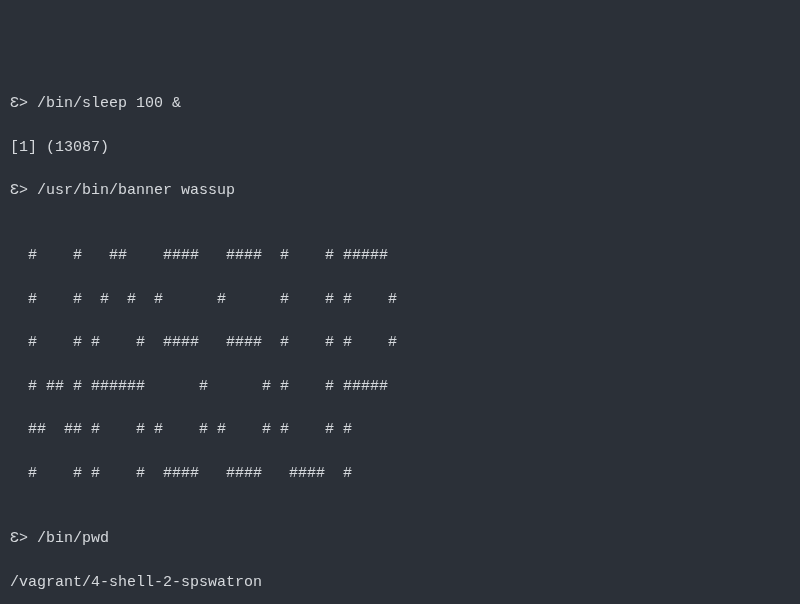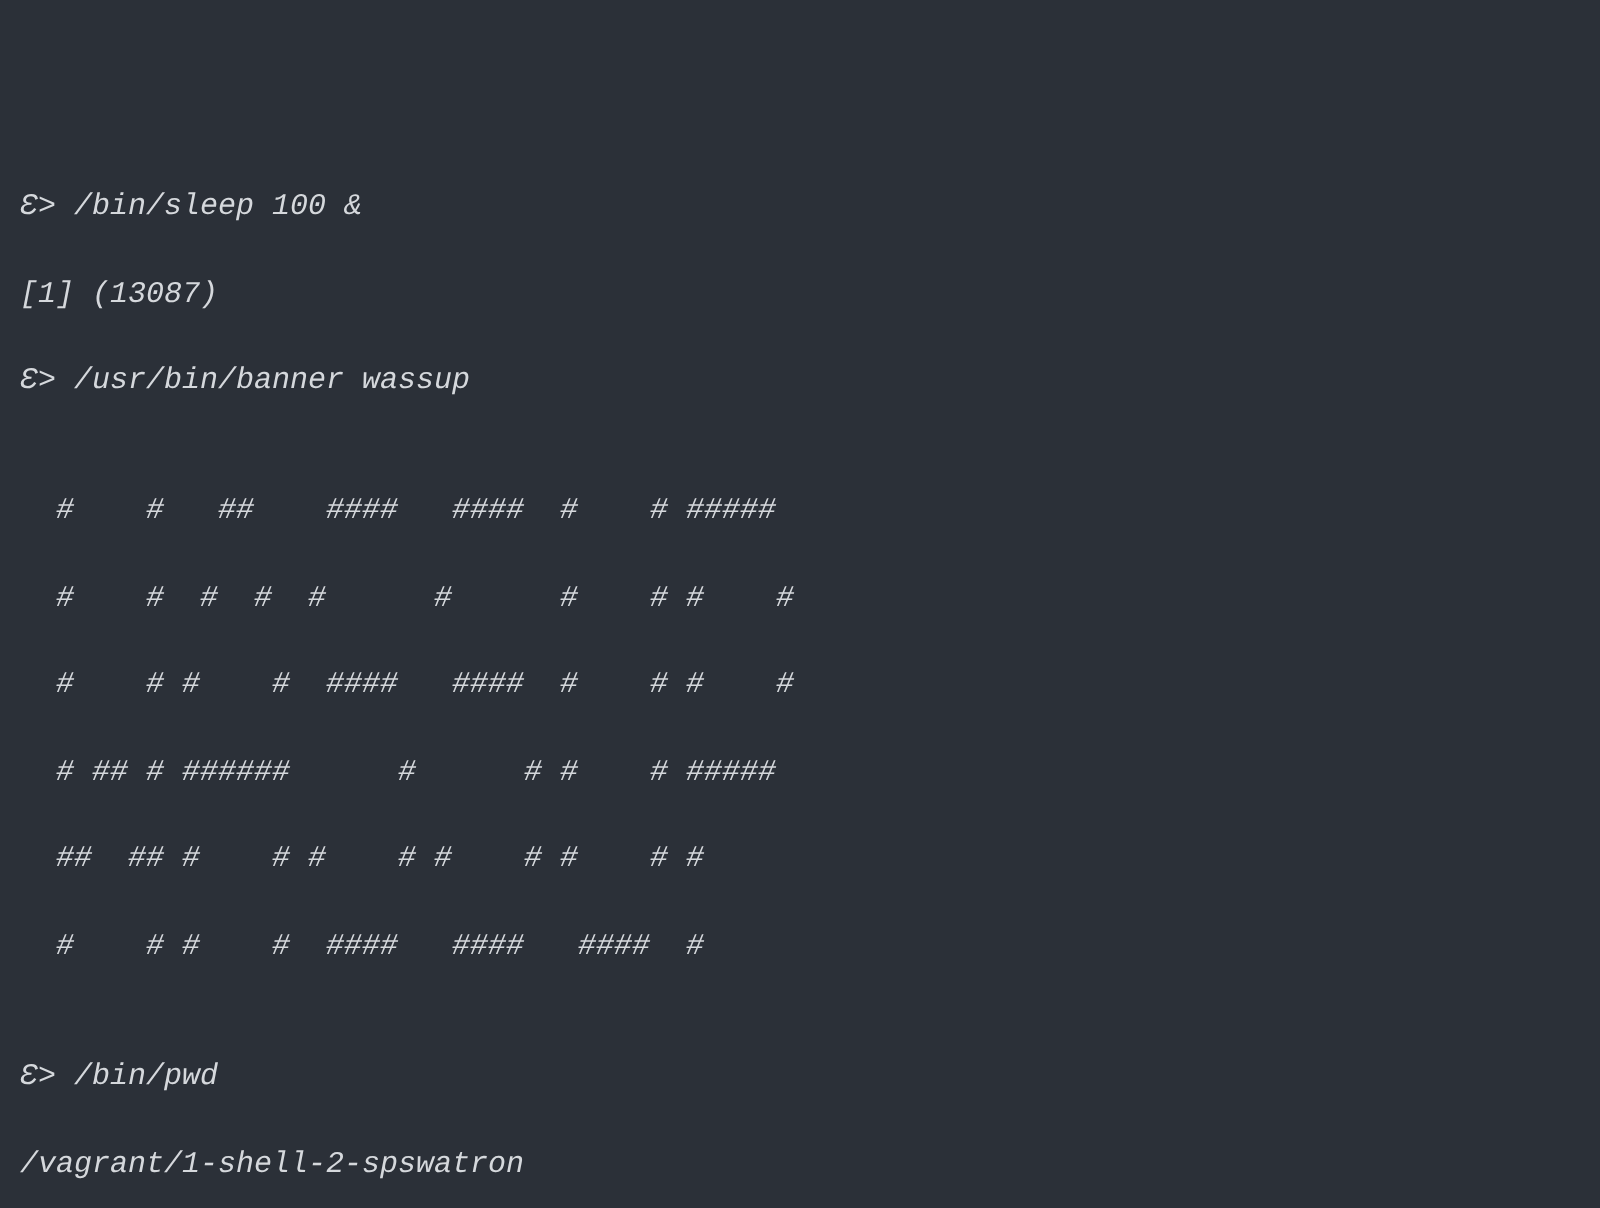--- a/index.html
+++ b/index.html
@@ -14,41 +14,40 @@
       font-size: 15px;
       line-height: 1.45;
       padding: 6px 10px;
       width: 800px;
       height: 604px;
       overflow: hidden;
       white-space: pre;
     }
     .line {
       white-space: pre;
-      font-style: italic;
     }
   </style>
 </head>
 <body>
 
 
 
 <div class="line">Ɛ&gt; /bin/sleep 100 &amp;</div>
 <div class="line">[1] (13087)</div>
 <div class="line">Ɛ&gt; /usr/bin/banner wassup</div>
 <div class="line"></div>
 <div class="line">  #    #   ##    ####   ####  #    # #####</div>
 <div class="line">  #    #  #  #  #      #      #    # #    #</div>
 <div class="line">  #    # #    #  ####   ####  #    # #    #</div>
 <div class="line">  # ## # ######      #      # #    # #####</div>
 <div class="line">  ##  ## #    # #    # #    # #    # #</div>
 <div class="line">  #    # #    #  ####   ####   ####  #</div>
 <div class="line"></div>
 <div class="line">Ɛ&gt; /bin/pwd</div>
-<div class="line">/vagrant/1-shell-2-spswatron</div>
+<div class="line">/vagrant/4-shell-2-spswatron</div>
 
 
 
 
 
 
 
 
 
 

